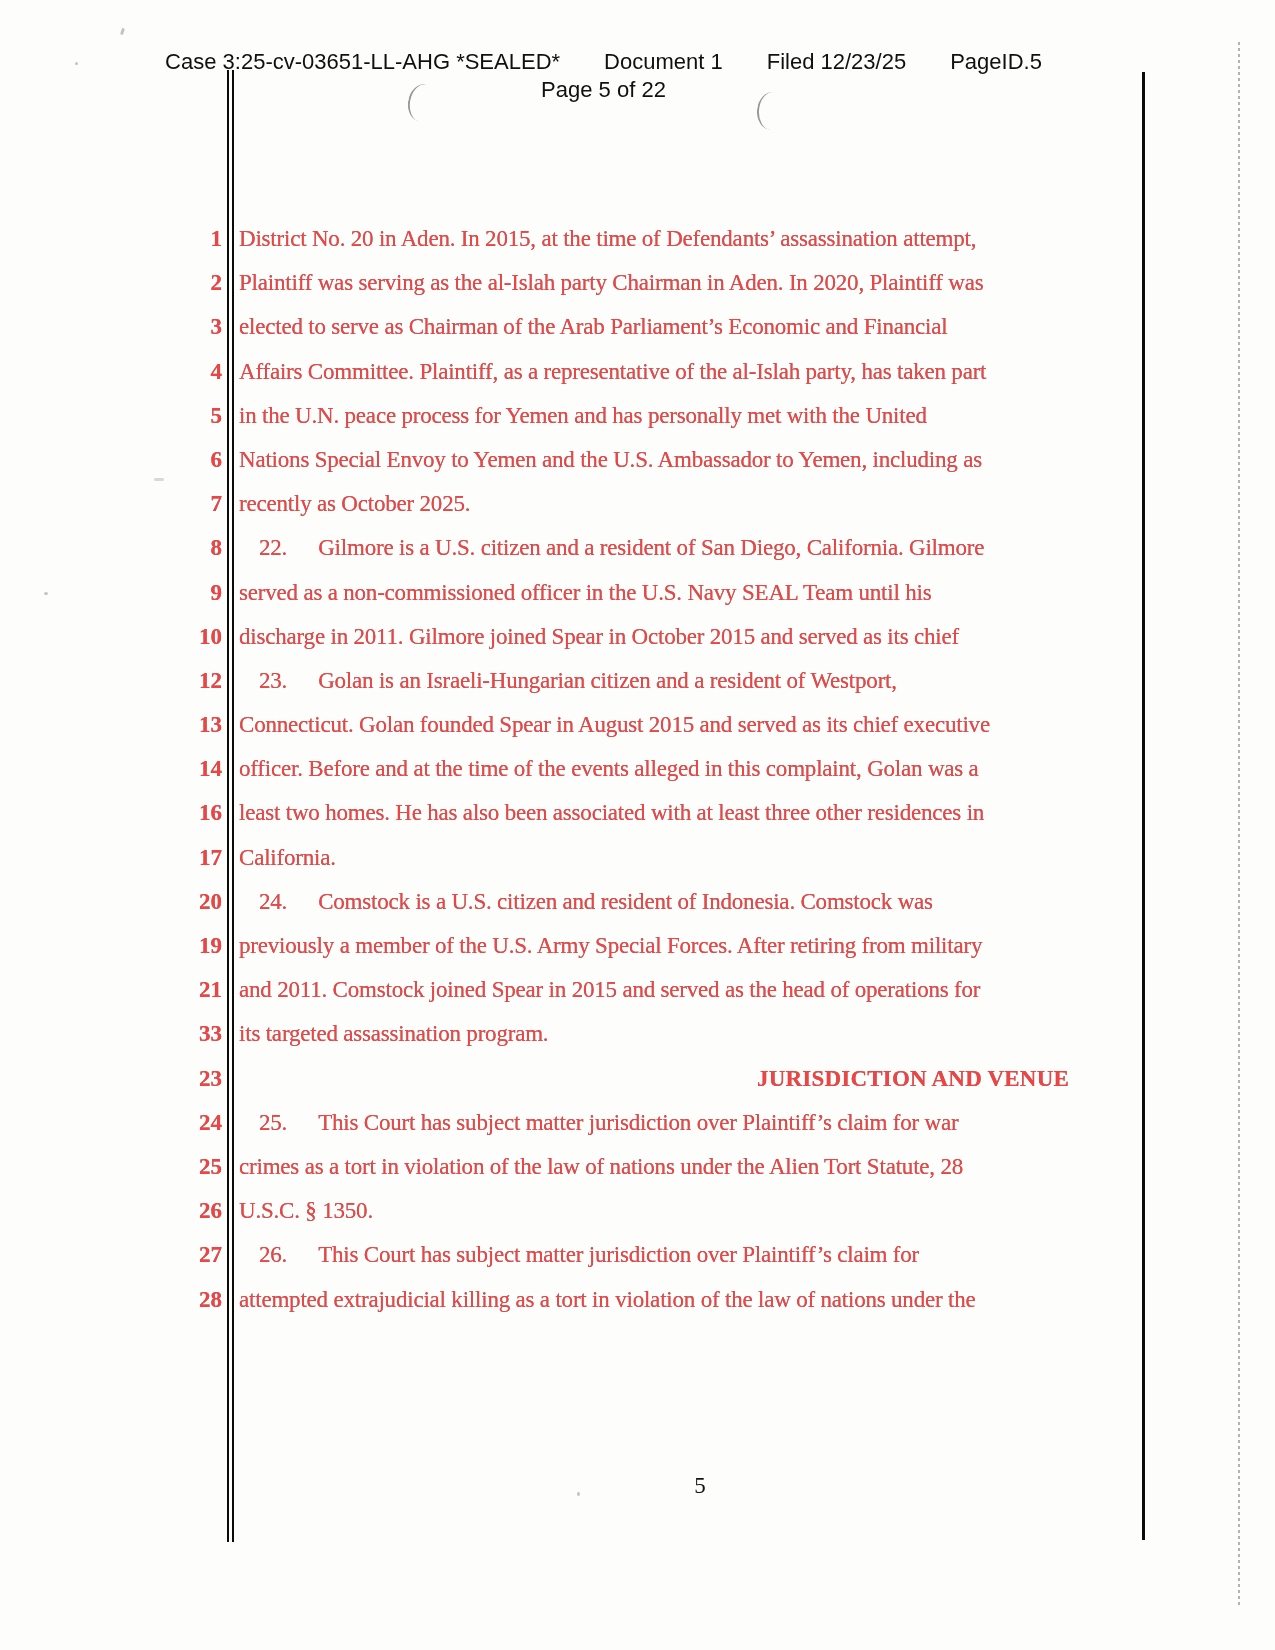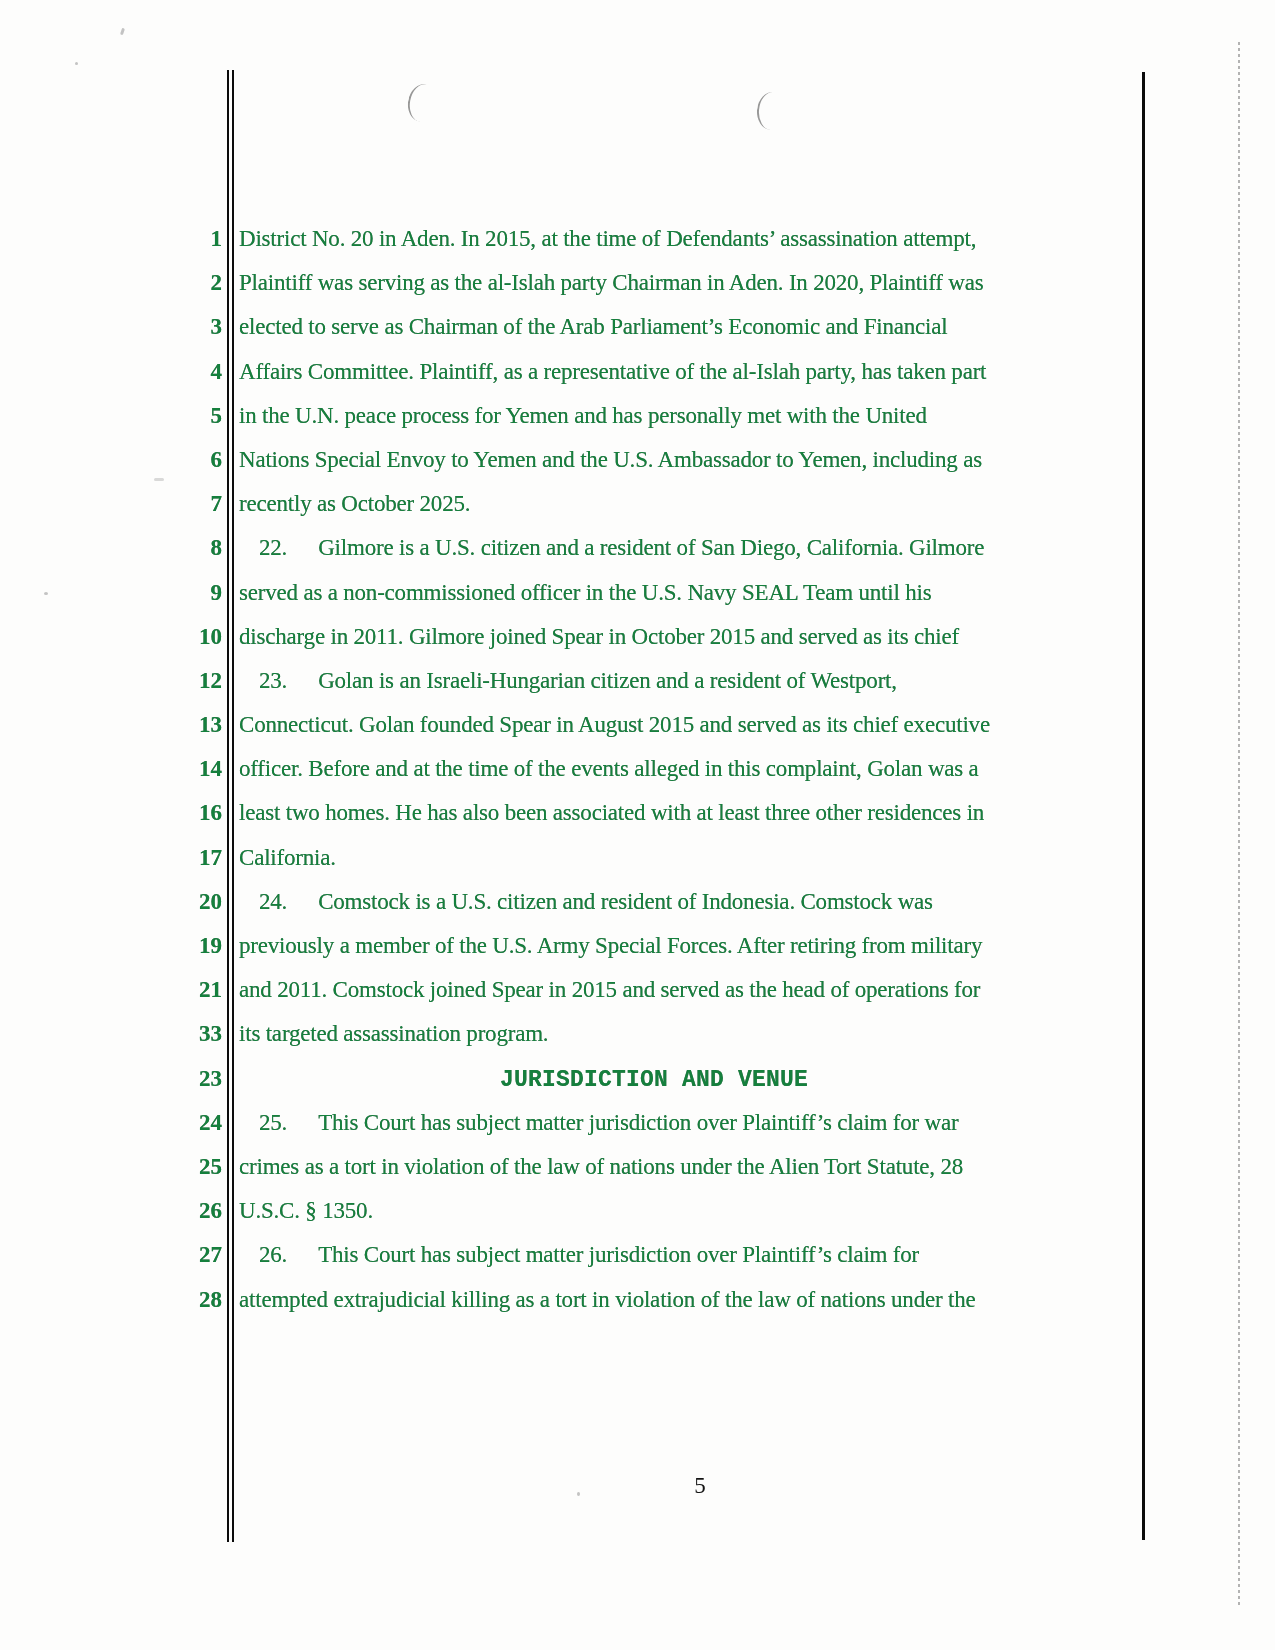--- a/index.html
+++ b/index.html
@@ -45,31 +45,31 @@
     position: absolute; left: 1238px; top: 42px;
     width: 1.5px; height: 1565px;
     background: repeating-linear-gradient(to bottom, #9a9a9a 0 3px, transparent 3px 6px);
     opacity: .75;
   }
 
   
   .lines { position: absolute; top: 217px; left: 0; width: 1275px; }
   .row {
     height: 44.2px; line-height: 44.2px;
-    white-space: nowrap; font-size: 23px; color: #15803d;
+    white-space: nowrap; font-size: 23px; color: #ef4444;
     text-shadow: 0 0 0.4px rgba(0,0,0,.5);
   }
   .lineno {
     display: inline-block; width: 222px; text-align: right;
     font-weight: 700;
   }
   .ltext { display: inline-block; margin-left: 17px; letter-spacing: -0.2px; }
   .pmarker { display: inline-block; margin-left: 20px; margin-right: 31px; }
   .heading-row .ltext {
-    width: 830px; text-align: center; font-weight: 700; letter-spacing: 0.2px; font-family: Liberation Mono, monospace;
+    width: 830px; text-align: right; font-weight: 700; letter-spacing: 0.2px;
   }
 
   
   .pagenum {
     position: absolute; top: 1473px; left: 290px; width: 820px;
     text-align: center; font-size: 23px; color: #131313;
   }
 
   
   .curl {
@@ -85,20 +85,29 @@
   .speck-2 { left: 75px; top: 62px; width: 3px; height: 3px; }
   .speck-3 { left: 44px; top: 592px; width: 4px; height: 3px; }
   .speck-4 { left: 577px; top: 1492px; width: 3px; height: 4px; }
   .speck-5 { left: 154px; top: 478px; width: 10px; height: 3px; border-radius: 2px; opacity: .35; }
 </style>
 </head>
 <body>
 
 <div class="sheet">
 
+  <header class="stamp">
+    <div class="stamp-l1">
+      <span>Case 3:25-cv-03651-LL-AHG *SEALED*</span>
+      <span>Document 1</span>
+      <span>Filed 12/23/25</span>
+      <span>PageID.5</span>
+    </div>
+    <div class="stamp-l2">Page 5 of 22</div>
+  </header>
 
   <div class="curl curl-a"></div>
   <div class="curl curl-b"></div>
   <div class="speck speck-1"></div>
   <div class="speck speck-2"></div>
   <div class="speck speck-3"></div>
   <div class="speck speck-4"></div>
   <div class="speck speck-5"></div>
 
   <div class="vrule-left"></div>

